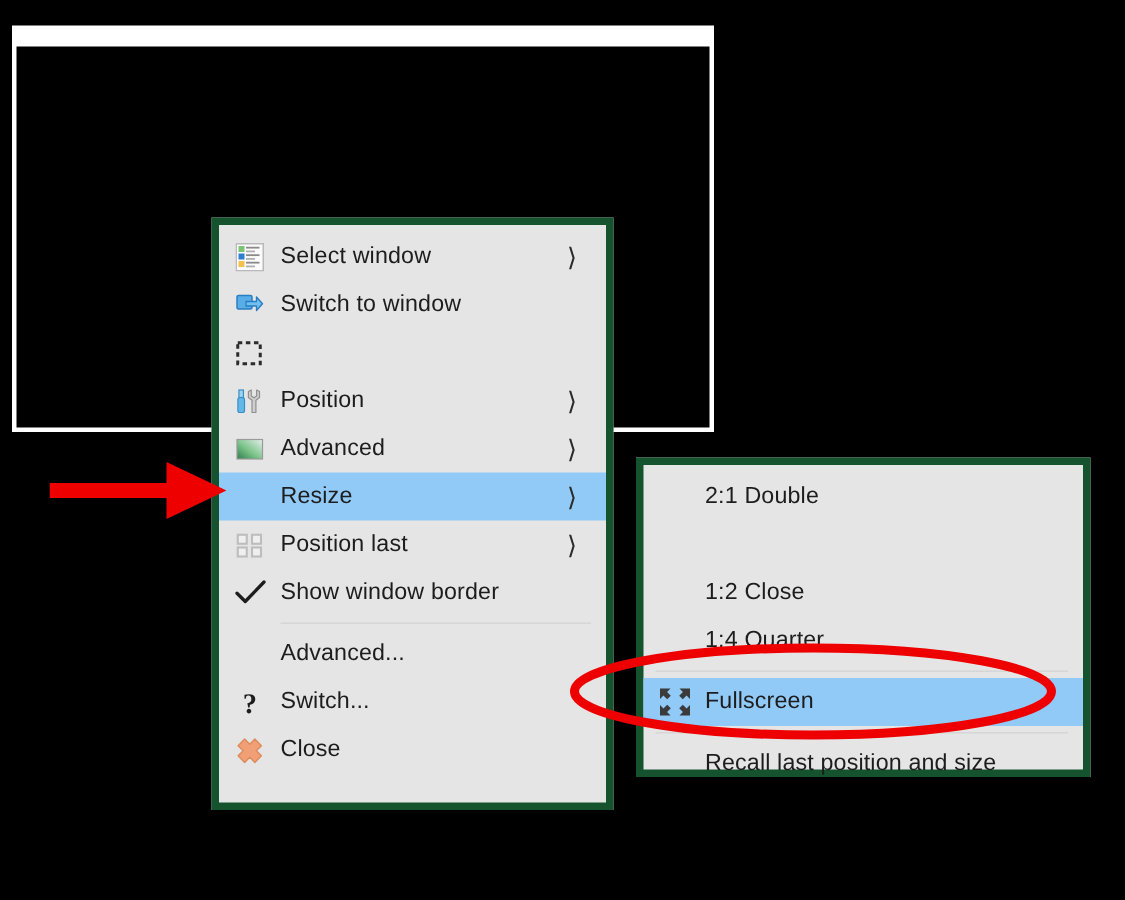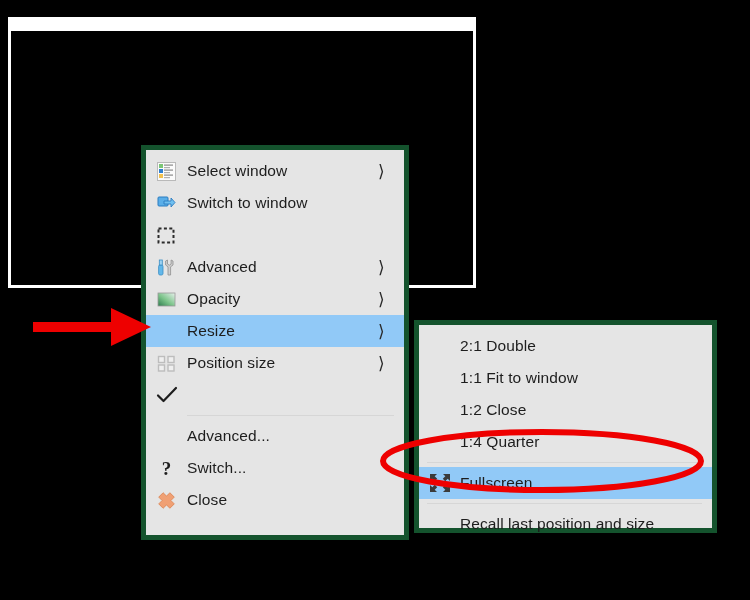--- a/index.html
+++ b/index.html
@@ -41,26 +41,25 @@
 
   #main-context-menu {
     left: 141px;
     top: 145px;
     width: 268px;
     height: 395px;
     padding-top: 5px;
   }
 
   #resize-submenu {
-    left: 414px;
+    left: 424px;
     top: 305px;
     width: 303px;
     height: 213px;
     padding-top: 5px;
-    margin-top: 15px;
   }
 
   .menu-item {
     position: relative;
     height: 32px;
     display: flex;
     align-items: center;
     box-sizing: border-box;
   }
   .menu-item.selected {
@@ -168,63 +167,64 @@
       </span>
     </div>
     <div class="menu-item">
       <span class="mi-icon">
         <svg class="icon-svg" width="19" height="19" viewBox="0 0 19 19">
           <rect x="1.6" y="7" width="4.4" height="10" rx="1.4" fill="#63b8ea" stroke="#3a8ec4" stroke-width="0.8"></rect>
           <rect x="2.3" y="2" width="3" height="5" fill="#9fd3f2" stroke="#3a8ec4" stroke-width="0.8"></rect>
           <path d="M10.5 2 L10.5 6 L12.3 7.2 L14.1 6 L14.1 2 L16 3 L16 7 L13.6 8.8 L13.6 17 L11 17 L11 8.8 L8.6 7 L8.6 3 Z" fill="#cfcfcf" stroke="#8f8f8f" stroke-width="0.8" stroke-linejoin="round"></path>
         </svg>
       </span>
-      <span class="mi-label">Advanced</span>
+      <span class="mi-label">Position</span>
       <span class="mi-arrow">⟩</span>
     </div>
     <div class="menu-item">
       <span class="mi-icon">
         <svg class="icon-svg" width="19" height="19" viewBox="0 0 19 19">
           <defs>
             <linearGradient id="gr1" x1="0" y1="1" x2="1" y2="0">
               <stop offset="0" stop-color="#2f7d4f"></stop>
               <stop offset="0.45" stop-color="#7cc48a"></stop>
               <stop offset="0.8" stop-color="#bfe0c8"></stop>
               <stop offset="1" stop-color="#e9f3ec"></stop>
             </linearGradient>
           </defs>
           <rect x="1" y="3" width="17" height="13" fill="url(#gr1)" stroke="#9a9a9a" stroke-width="0.8"></rect>
         </svg>
       </span>
-      <span class="mi-label">Opacity</span>
+      <span class="mi-label">Advanced</span>
       <span class="mi-arrow">⟩</span>
     </div>
     <div class="menu-item selected">
       <span class="mi-icon"></span>
       <span class="mi-label">Resize</span>
       <span class="mi-arrow">⟩</span>
     </div>
     <div class="menu-item">
       <span class="mi-icon">
         <svg class="icon-svg" width="19" height="19" viewBox="0 0 19 19">
           <rect x="1.5" y="2.5" width="6" height="6" fill="#efefef" stroke="#bdbdbd" stroke-width="1.4"></rect>
           <rect x="11" y="2.5" width="6" height="6" fill="#efefef" stroke="#bdbdbd" stroke-width="1.4"></rect>
           <rect x="1.5" y="11" width="6" height="6" fill="#efefef" stroke="#bdbdbd" stroke-width="1.4"></rect>
           <rect x="11" y="11" width="6" height="6" fill="#efefef" stroke="#bdbdbd" stroke-width="1.4"></rect>
         </svg>
       </span>
-      <span class="mi-label">Position size</span>
+      <span class="mi-label">Position last</span>
       <span class="mi-arrow">⟩</span>
     </div>
     <div class="menu-item">
       <span class="mi-icon">
         <svg class="icon-svg" width="22" height="20" viewBox="0 0 22 20">
           <path d="M2 10.5 L7.5 16 L20 3" fill="none" stroke="#1d1d1d" stroke-width="2.2" stroke-linecap="round" stroke-linejoin="round"></path>
         </svg>
       </span>
+      <span class="mi-label">Show window border</span>
     </div>
     <div class="separator"></div>
     <div class="menu-item">
       <span class="mi-icon"></span>
       <span class="mi-label">Advanced...</span>
     </div>
     <div class="menu-item">
       <span class="mi-icon">
         <svg class="icon-svg" width="19" height="19" viewBox="0 0 19 19">
           <text x="9.5" y="16" font-family="Liberation Serif, serif" font-size="19" font-weight="bold" text-anchor="middle" fill="#1d1d1d">?</text>
@@ -244,21 +244,20 @@
     </div>
   </div>
 
 <div class="menu" id="resize-submenu">
     <div class="menu-item">
       <span class="mi-icon sub"></span>
       <span class="mi-label">2:1 Double</span>
     </div>
     <div class="menu-item">
       <span class="mi-icon sub"></span>
-      <span class="mi-label">1:1 Fit to window</span>
     </div>
     <div class="menu-item">
       <span class="mi-icon sub"></span>
       <span class="mi-label">1:2 Close</span>
     </div>
     <div class="menu-item">
       <span class="mi-icon sub"></span>
       <span class="mi-label">1:4 Quarter</span>
     </div>
     <div class="separator sub"></div>

